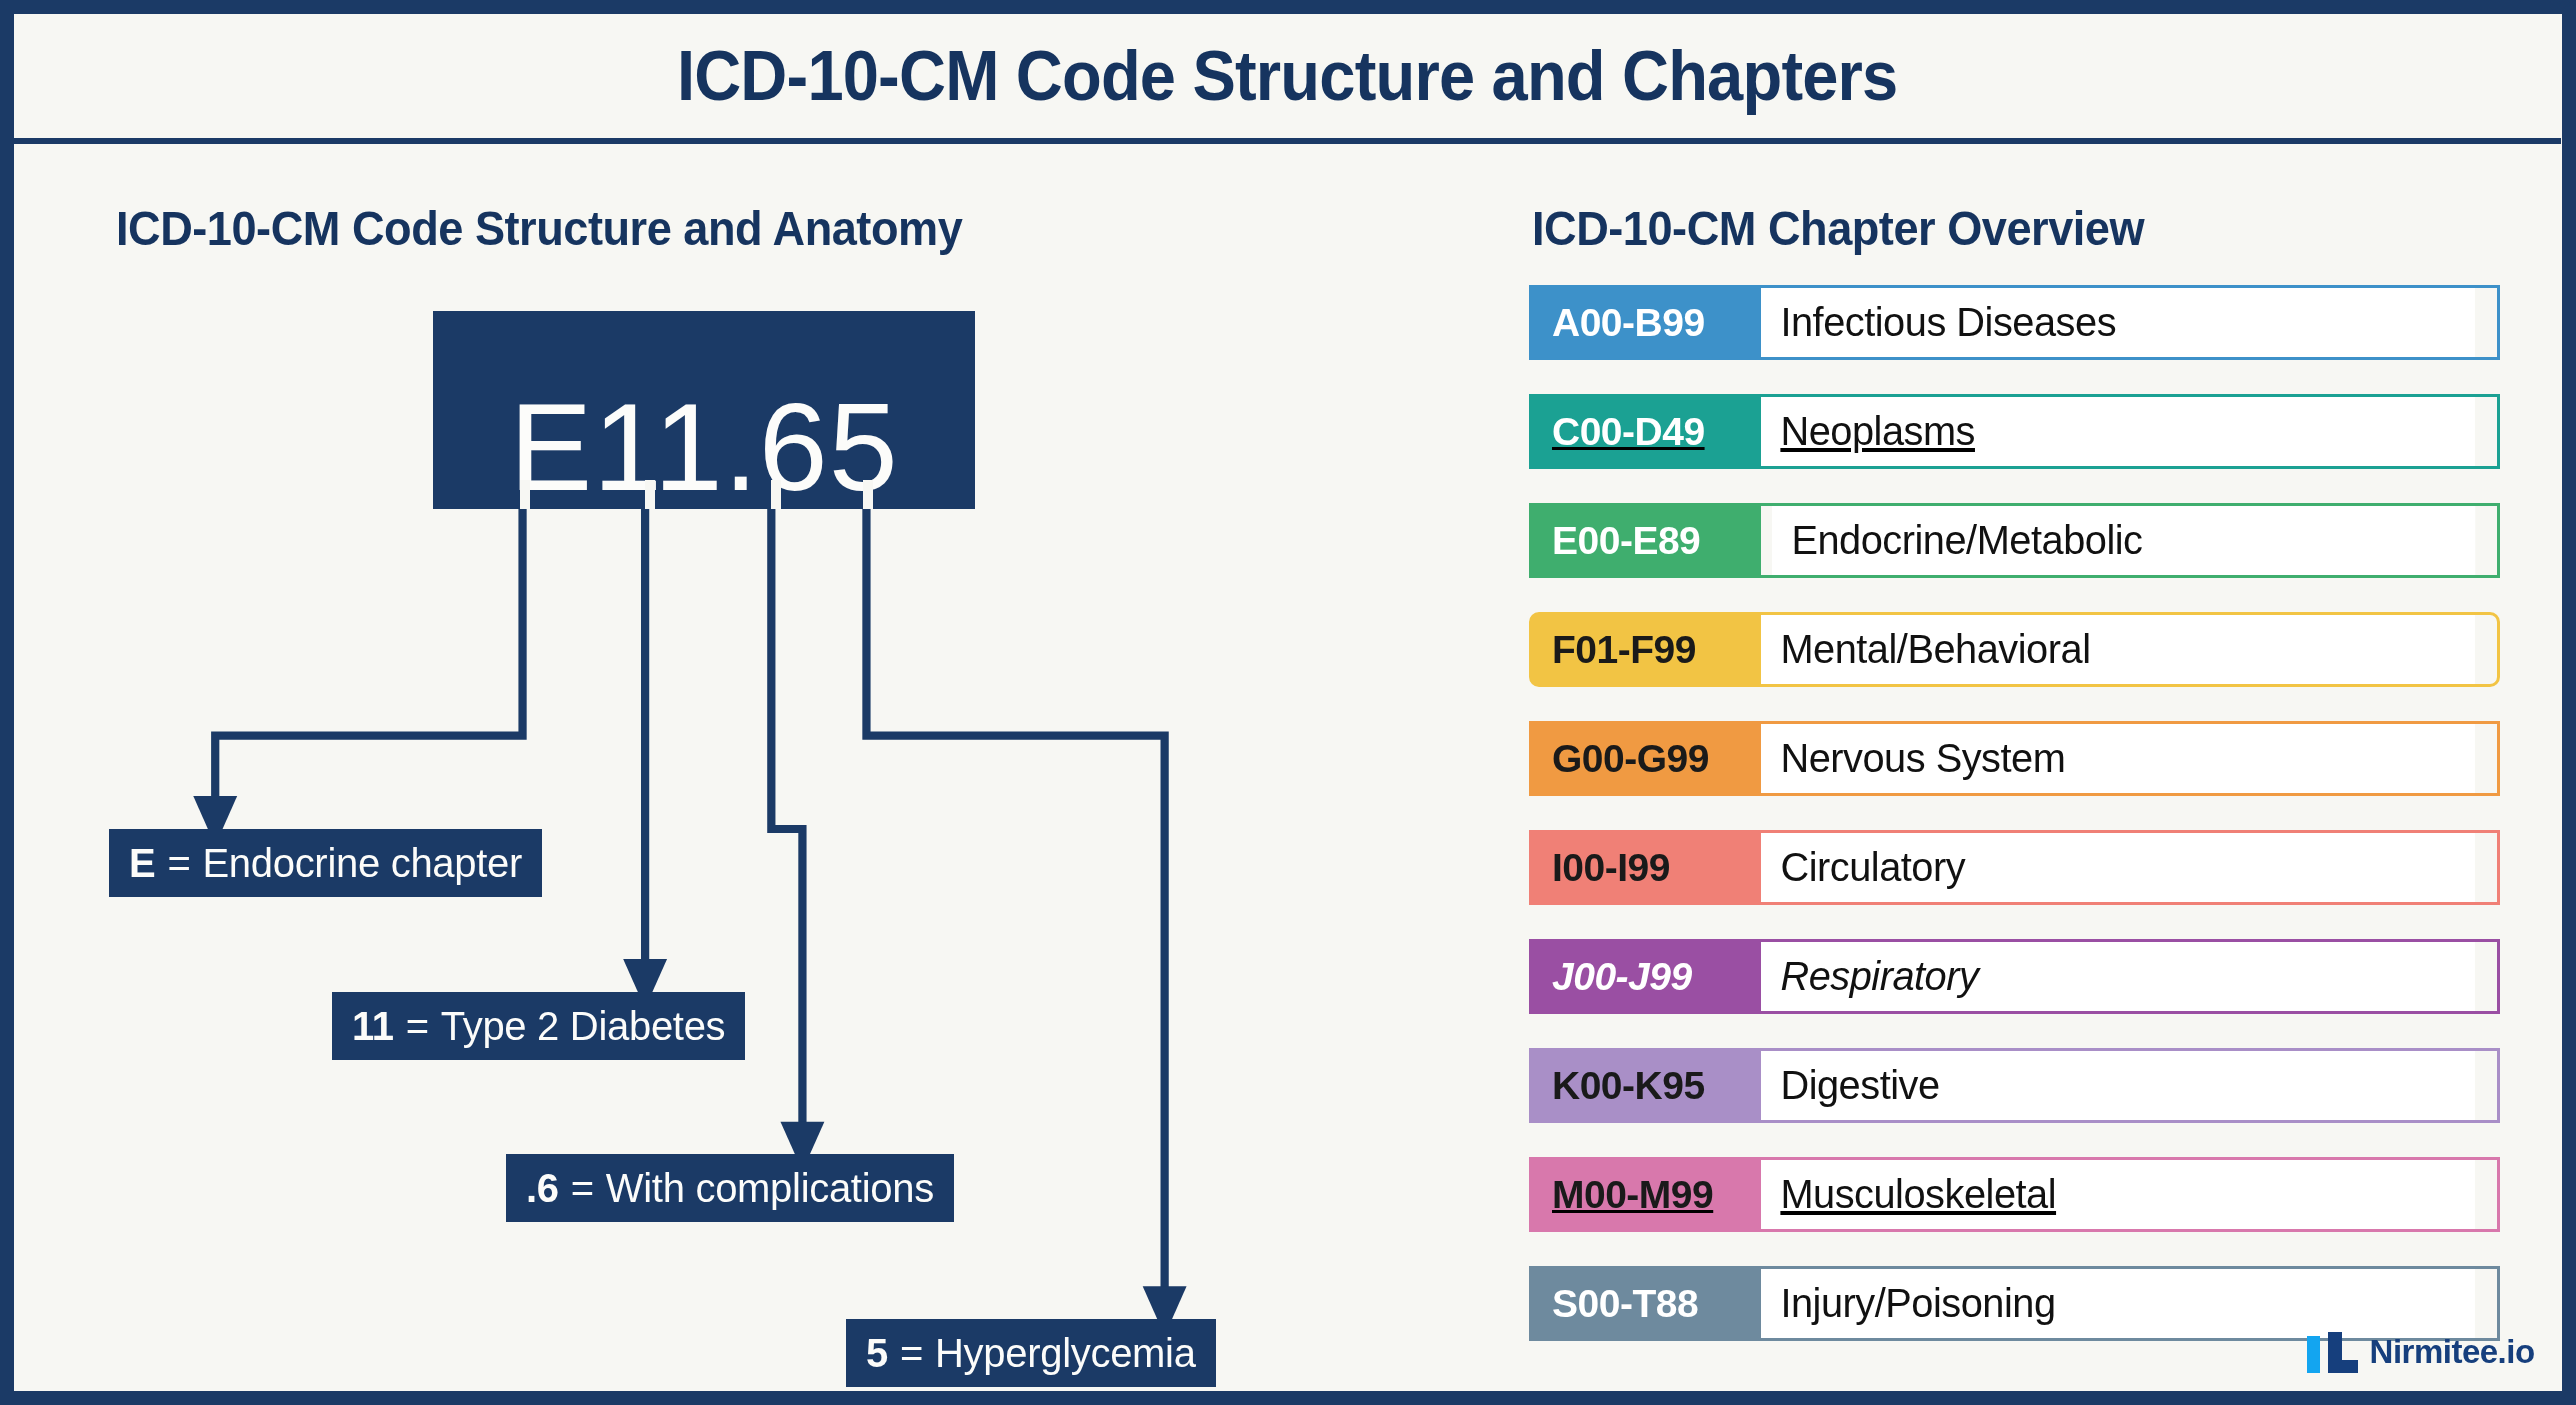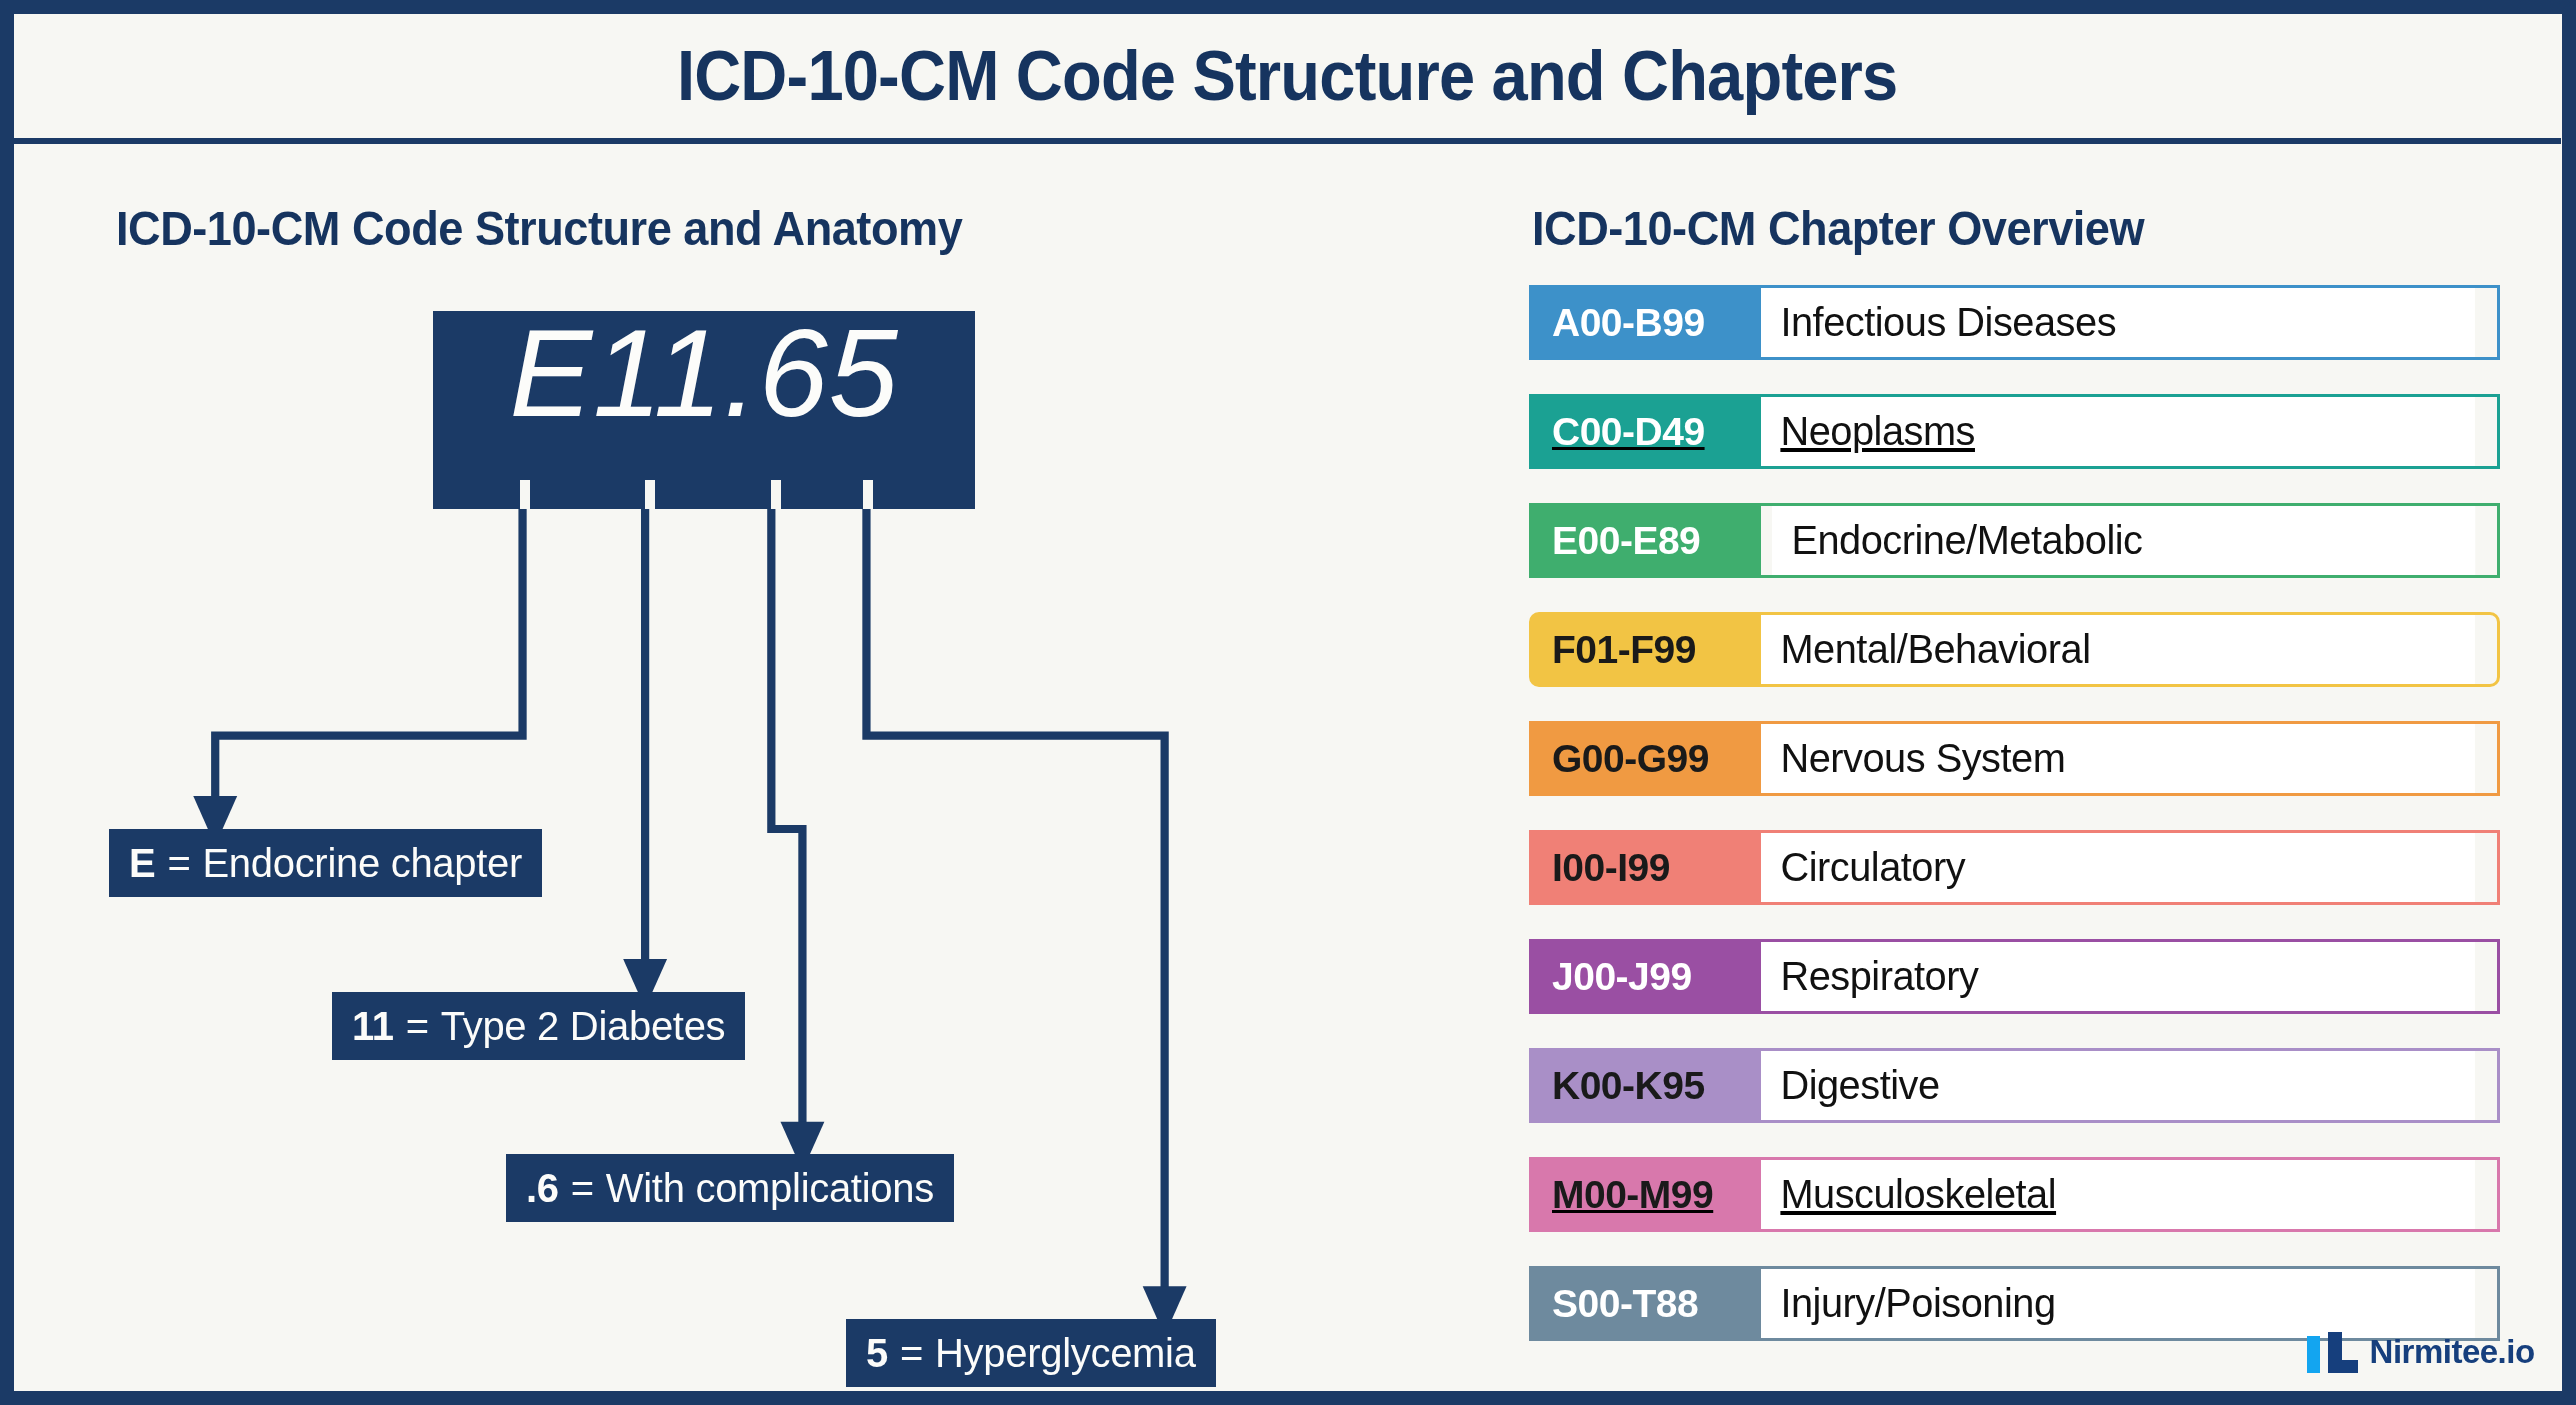--- a/index.html
+++ b/index.html
@@ -76,23 +76,22 @@
 
   
   #code-box {
     position: absolute;
     left: 419px;
     top: 161px;
     width: 542px;
     height: 198px;
     background: #1B3A66;
     display: flex;
-    align-items: flex-start;
+    align-items: flex-end;
     justify-content: center;
-    font-style: italic;
   }
   #code-text {
     color: #FCFCFA;
     font-size: 124px;
     font-weight: 400;
     letter-spacing: 0.9px;
     line-height: 1;
     white-space: nowrap;
   }
   
@@ -321,21 +320,21 @@
             <div class="chapter-name">Mental/Behavioral</div>
           </div>
           <div class="chapter-row" style="border-color: rgb(240, 154, 66);">
             <div class="chapter-code" style="background: rgb(240, 154, 66); color: rgb(26, 26, 26);">G00-G99</div>
             <div class="chapter-name">Nervous System</div>
           </div>
           <div class="chapter-row" style="border-color: rgb(240, 128, 118); justify-content: space-between;">
             <div class="chapter-code" style="background: rgb(240, 128, 118); color: rgb(26, 26, 26);">I00-I99</div>
             <div class="chapter-name">Circulatory</div>
           </div>
-          <div class="chapter-row" style="border-color: rgb(154, 79, 163);">
+          <div class="chapter-row" style="border-color: rgb(154, 79, 163); font-style: italic;">
             <div class="chapter-code" style="background: rgb(154, 79, 163); color: rgb(255, 255, 255);">J00-J99</div>
             <div class="chapter-name">Respiratory</div>
           </div>
           <div class="chapter-row" style="border-color: rgb(169, 143, 199);">
             <div class="chapter-code" style="background: rgb(169, 143, 199); color: rgb(26, 26, 26);">K00-K95</div>
             <div class="chapter-name">Digestive</div>
           </div>
           <div class="chapter-row" style="border-color: rgb(216, 120, 172); text-decoration: underline;">
             <div class="chapter-code" style="background: rgb(216, 120, 172); color: rgb(26, 26, 26);">M00-M99</div>
             <div class="chapter-name">Musculoskeletal</div>

